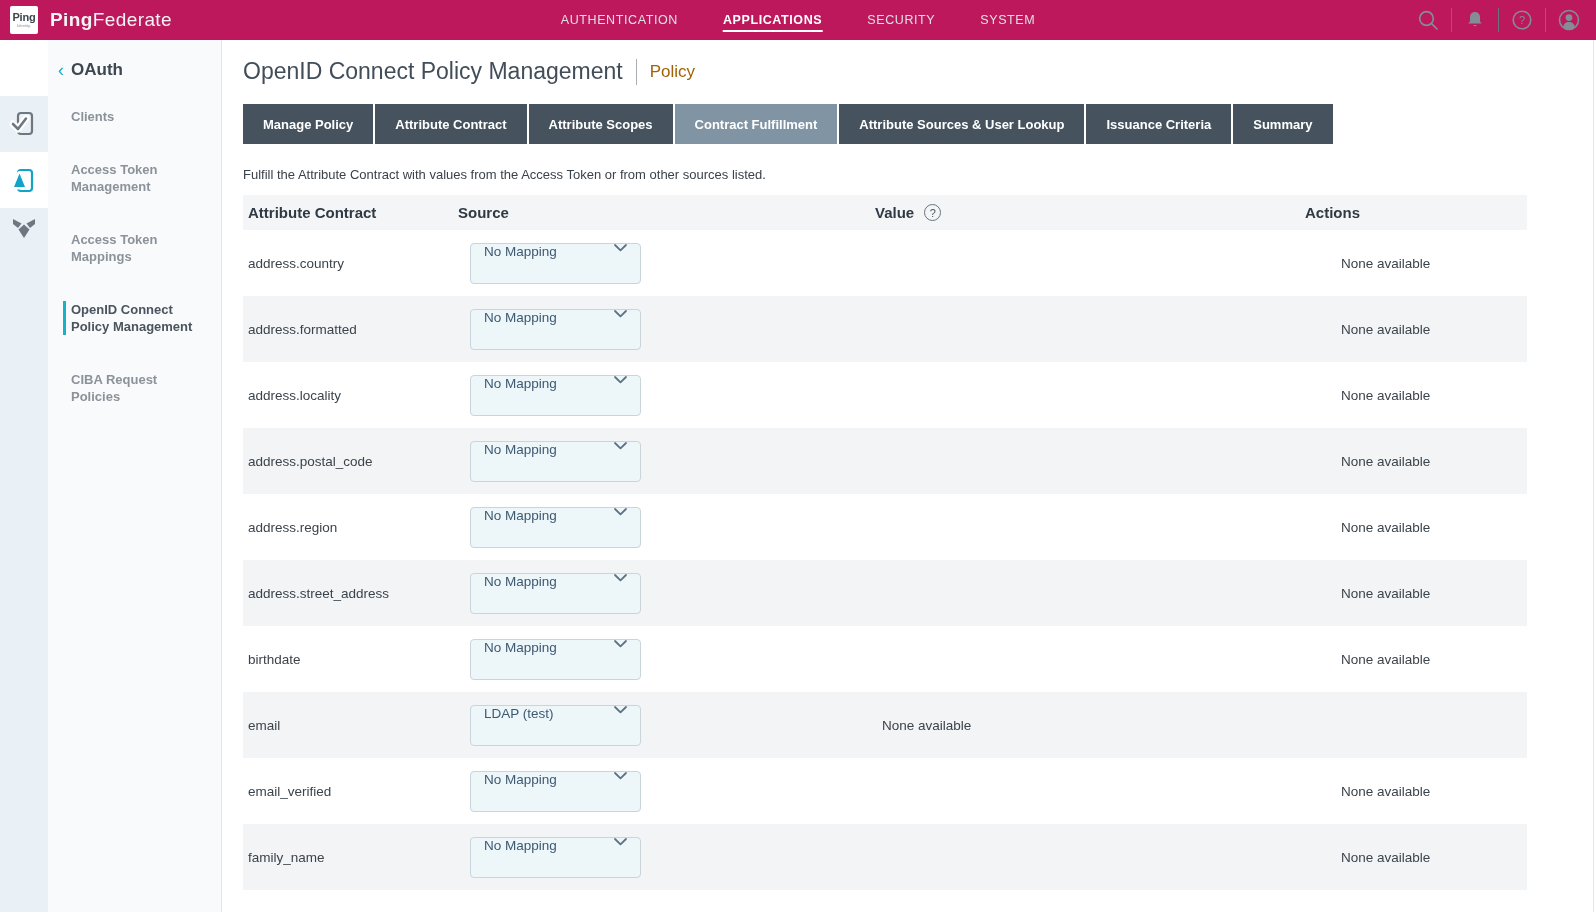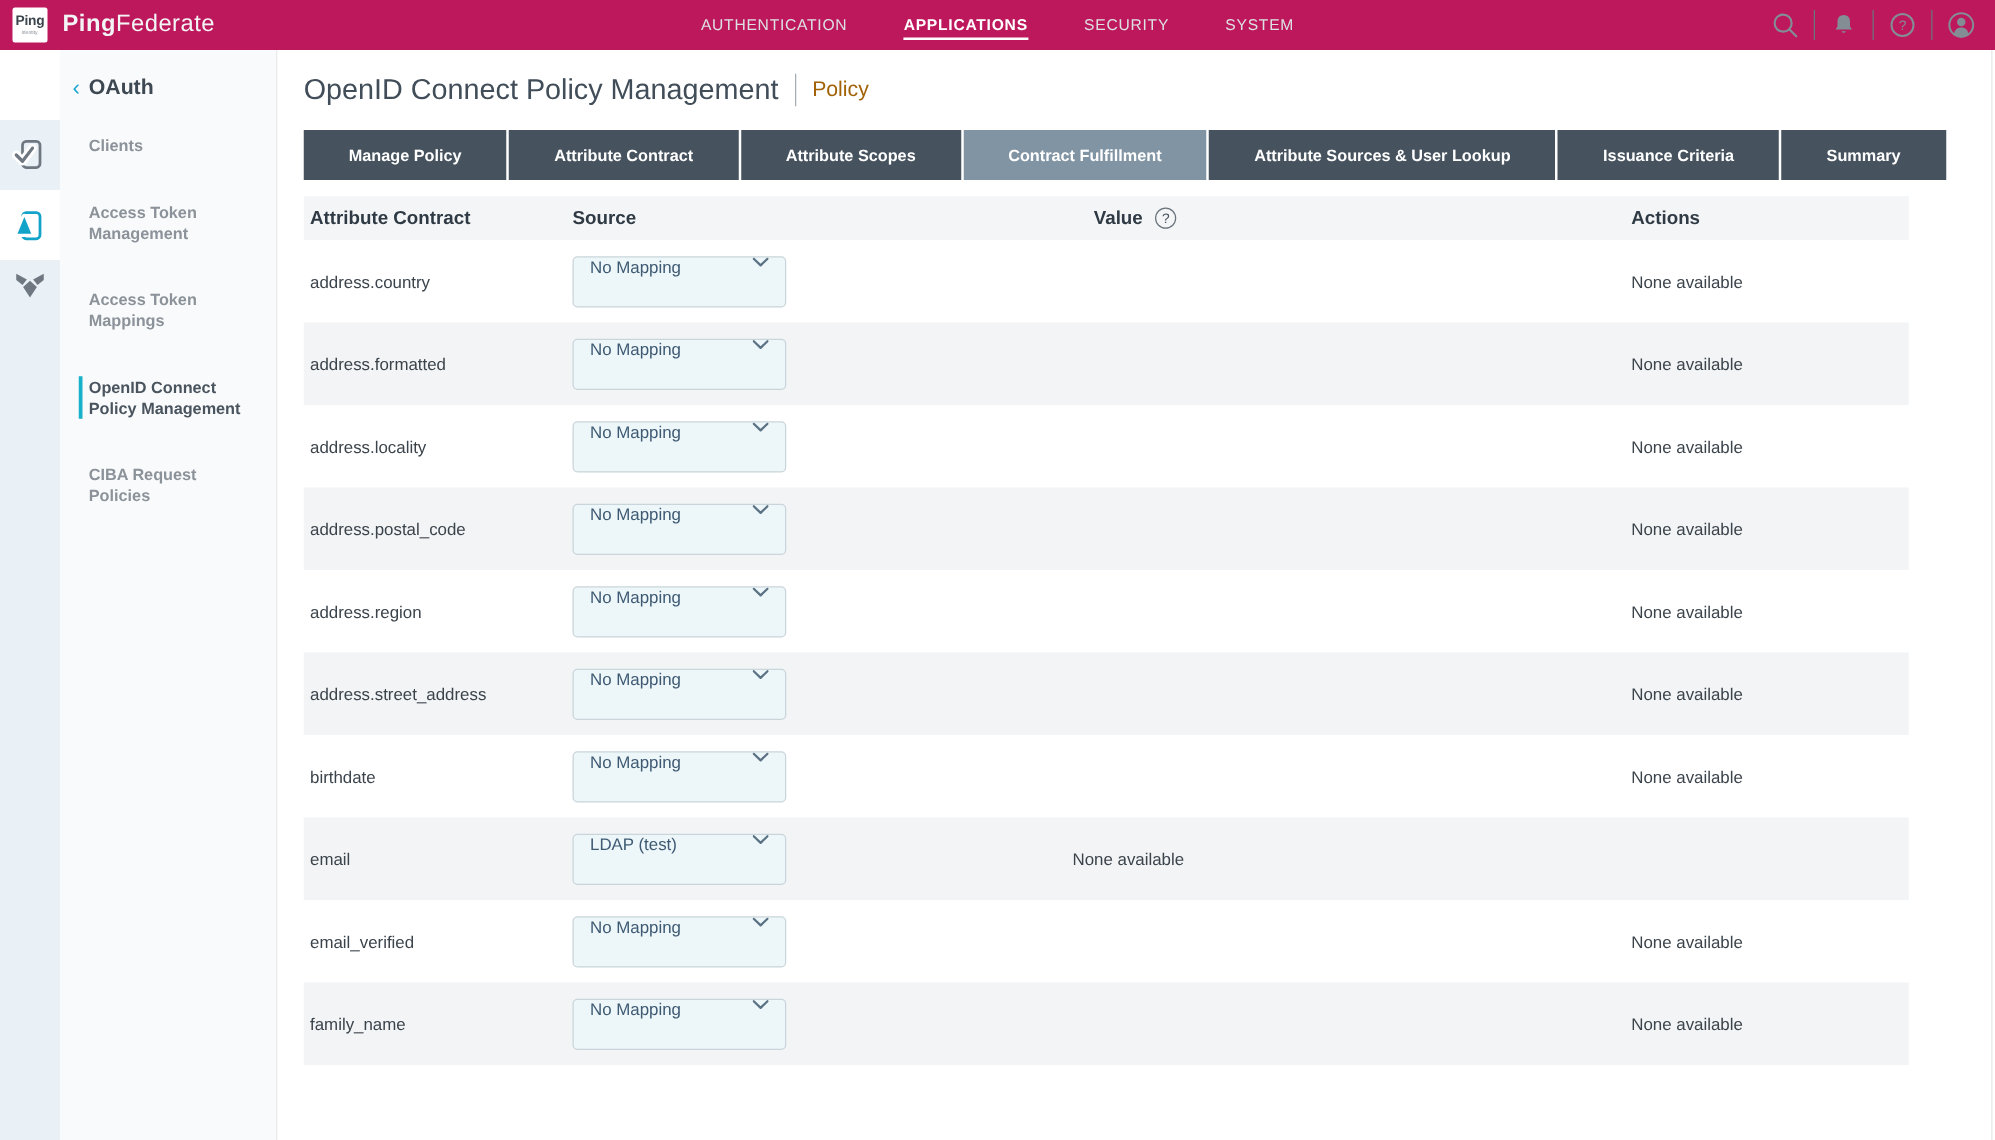--- a/index.html
+++ b/index.html
@@ -49,38 +49,38 @@
 
   
   .main { position:absolute; top:40px; left:222px; right:0; bottom:0; background:#fff; }
   .content { width:1284px; margin-left:21px; }
   .page-title { display:flex; align-items:center; margin-top:18px; }
   .title-primary { font-size:23px; color:#414d58; font-weight:400; }
   .title-divider { width:1px; height:26px; background:#a7adb3; margin:0 13px; }
   .title-secondary { font-size:17px; color:#a16207; font-weight:300; }
 
   .tabs { display:flex; margin-top:19px; }
-  .tab { height:40px; display:flex; align-items:center; padding:0 36px; margin-right:2px;
+  .tab { height:40px; display:flex; align-items:center; padding:0 20px; margin-right:2px;
          background:#46535e; color:#fff; font-size:13px; font-weight:600; cursor:pointer; white-space:nowrap; }
   .tab.active { background:#8094a4; }
 
   .description { margin-top:23px; font-size:13px; color:#3a424a; }
 
   .table { margin-top:13px; }
   .t-head { display:flex; align-items:center; height:35px; background:#f3f5f7; padding-left:5px; }
   .t-head .hc { font-size:15px; font-weight:700; color:#2f3a44; }
   .c-attr { width:210px; }
   .c-source { width:400px; }
   .c-value { width:447px; }
   .c-actions { flex:1; }
   .hc.c-value { display:flex; align-items:center; padding-left:17px; }
   .help-circle { width:17px; height:17px; border:1px solid #6a737c; border-radius:50%;
                  color:#4a545e; font-size:11px; font-weight:400; display:flex; align-items:center;
                  justify-content:center; margin-left:10px; cursor:pointer; }
-  .t-body .t-row { display:flex; align-items:center; height:66px; padding-left:5px; }
+  .t-body .t-row { display:flex; align-items:center; height:66px; padding-left:5px;gap:12px; }
   .t-body .t-row:nth-child(even) { background:#f2f4f6; }
   .cell { font-size:13.5px; color:#3b434b; }
   .dropdown { height:41px; background:#edf6f9; border:1px solid #c9d5da; border-radius:4px;
               display:flex; align-items:flex-start; justify-content:space-between;
               padding:0 13px; cursor:pointer; }
   .dd-source { width:171px; }
   .dd-value { width:192px; }
   .dd-label { font-size:13.5px; color:#3e5a73; }
 
   .scroll-line { position:absolute; top:40px; right:2px; bottom:0; width:1px; background:#e4e7e9; }
@@ -194,20 +194,21 @@
       <div class="tabs">
         <div class="tab">Manage Policy</div>
         <div class="tab">Attribute Contract</div>
         <div class="tab">Attribute Scopes</div>
         <div class="tab active">Contract Fulfillment</div>
         <div class="tab">Attribute Sources &amp; User Lookup</div>
         <div class="tab">Issuance Criteria</div>
         <div class="tab">Summary</div>
       </div>
 
+      <div class="description">Fulfill the Attribute Contract with values from the Access Token or from other sources listed.</div>
 
       <div class="table">
         <div class="t-head">
           <div class="hc c-attr">Attribute Contract</div>
           <div class="hc c-source">Source</div>
           <div class="hc c-value">
             <span>Value</span>
             <span class="help-circle">?</span>
           </div>
           <div class="hc c-actions">Actions</div>

